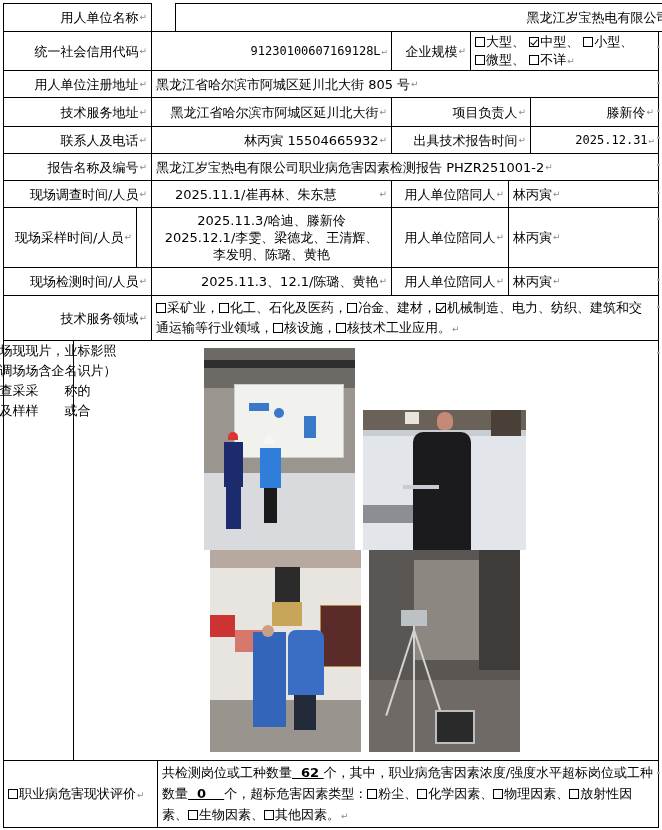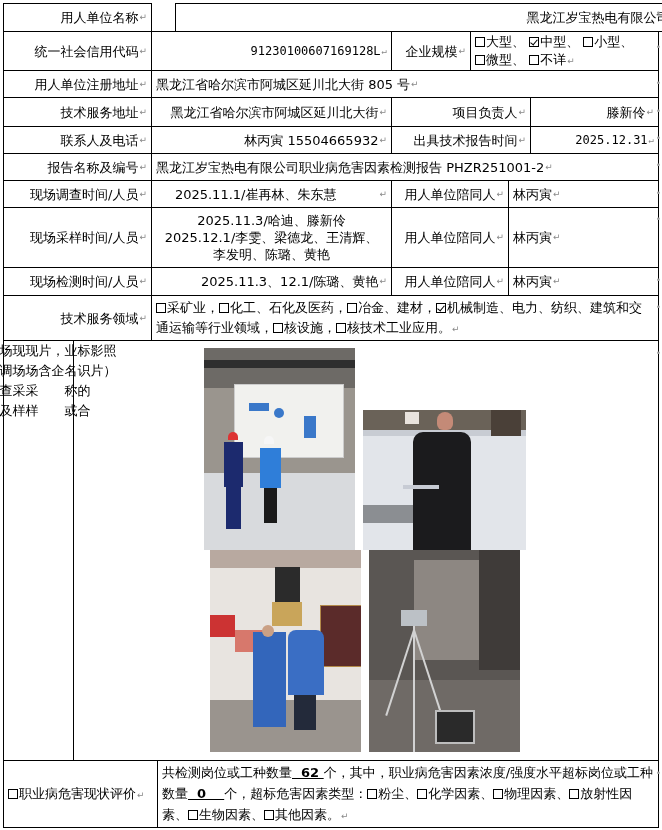--- a/index.html
+++ b/index.html
@@ -117,21 +117,21 @@
 </div>
 <div class="cell c" style="left:391px;top:180px;width:118px;height:28px;">
   <span>用人单位陪同人</span>
     <span class="mark">↵</span>
 </div>
 <div class="cell l" style="left:508px;top:180px;width:151px;height:28px;">
   <span>林丙寅</span>
     <span class="mark">↵</span>
 </div>
 
-<div class="cell c" style="left:3px;top:207px;width:149px;height:61px;">
+<div class="cell c" style="left:3px;top:207px;width:134px;height:61px;">
   <span>现场采样时间/人员</span>
     <span class="mark">↵</span>
 </div>
 <div class="cell c stack" style="left:151px;top:207px;width:241px;height:61px;justify-content:center;">
   <div>2025.11.3/哈迪、滕新伶</div>
   <div>2025.12.1/李雯、梁德龙、王清辉、</div>
   <div>李发明、陈璐、黄艳</div>
 </div>
 <div class="cell c" style="left:391px;top:207px;width:118px;height:61px;">
   <span>用人单位陪同人</span>

